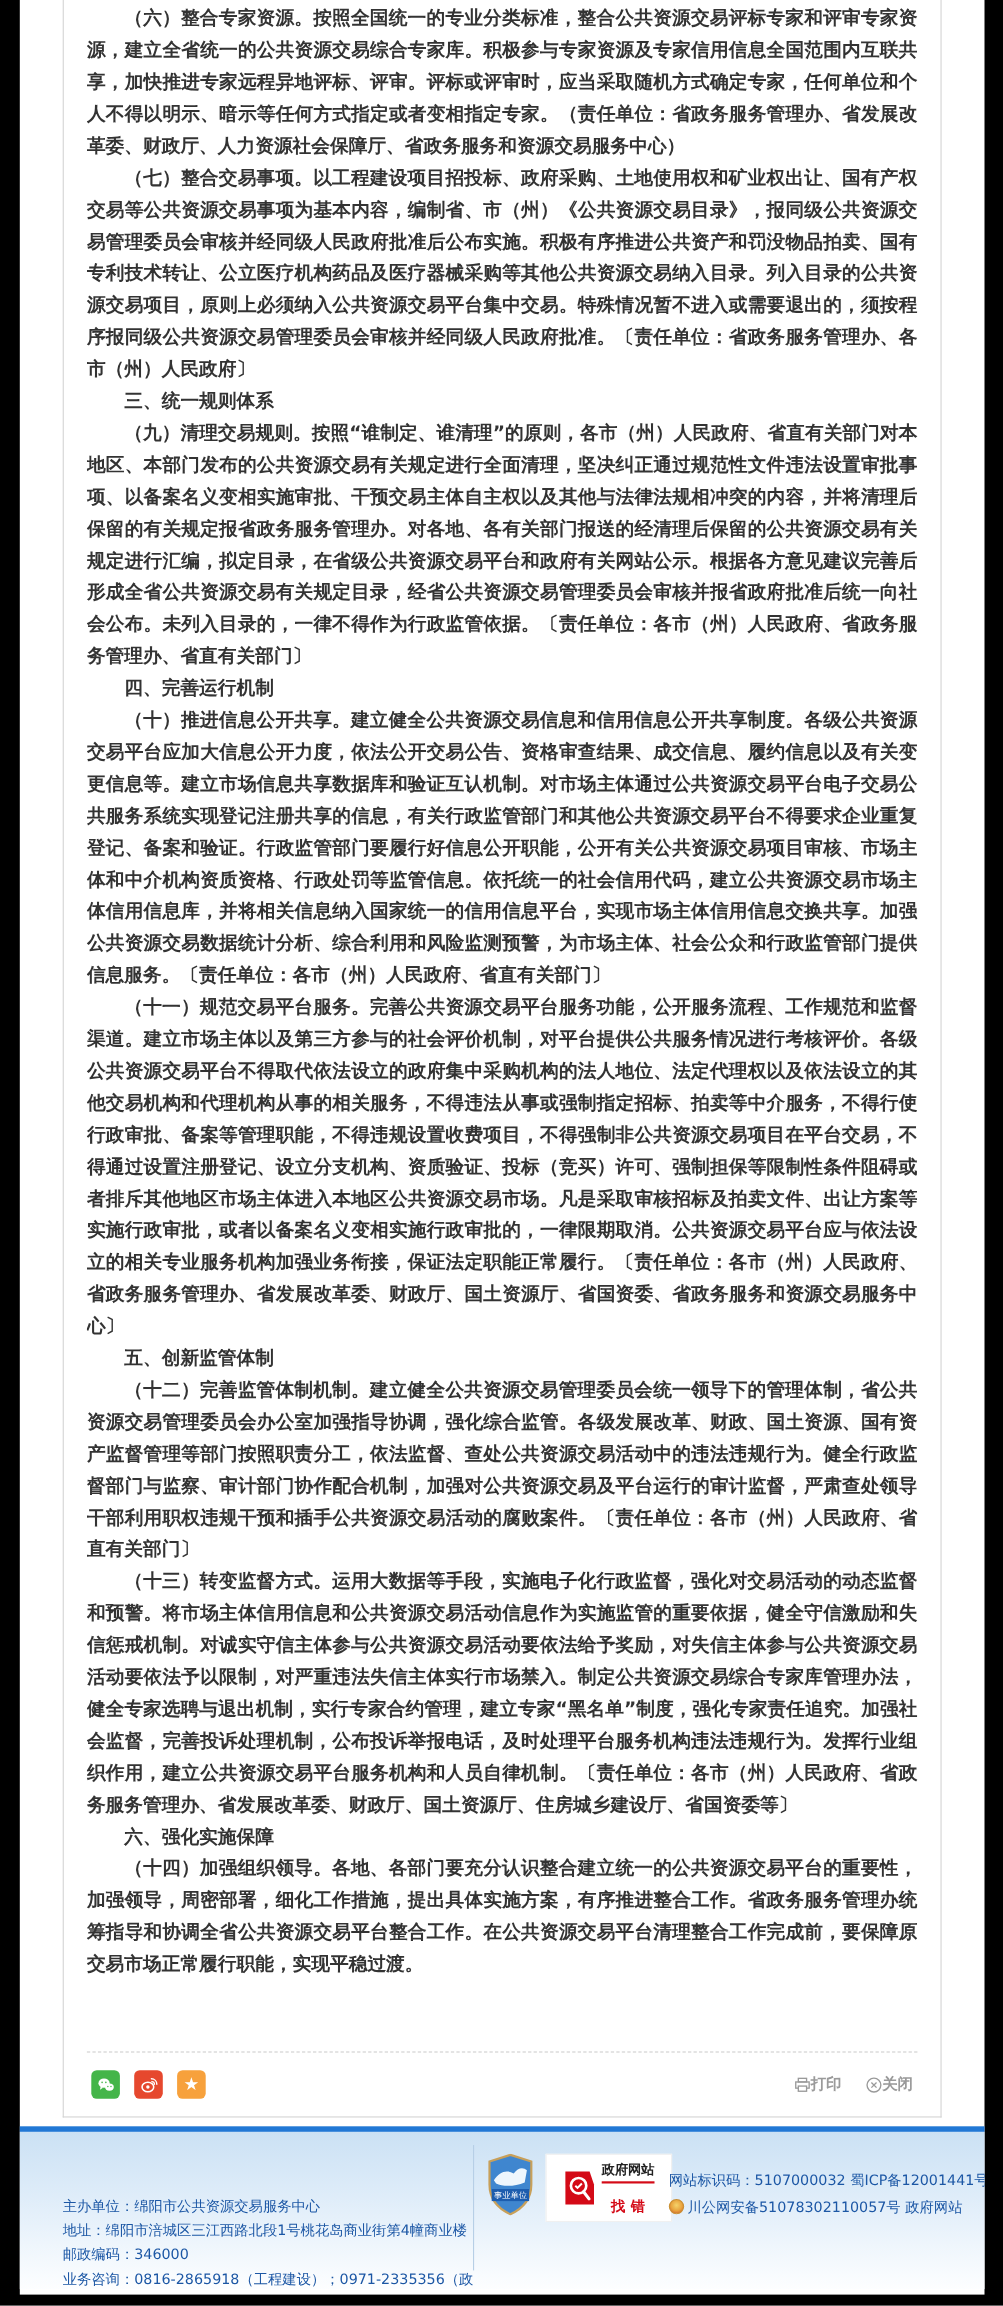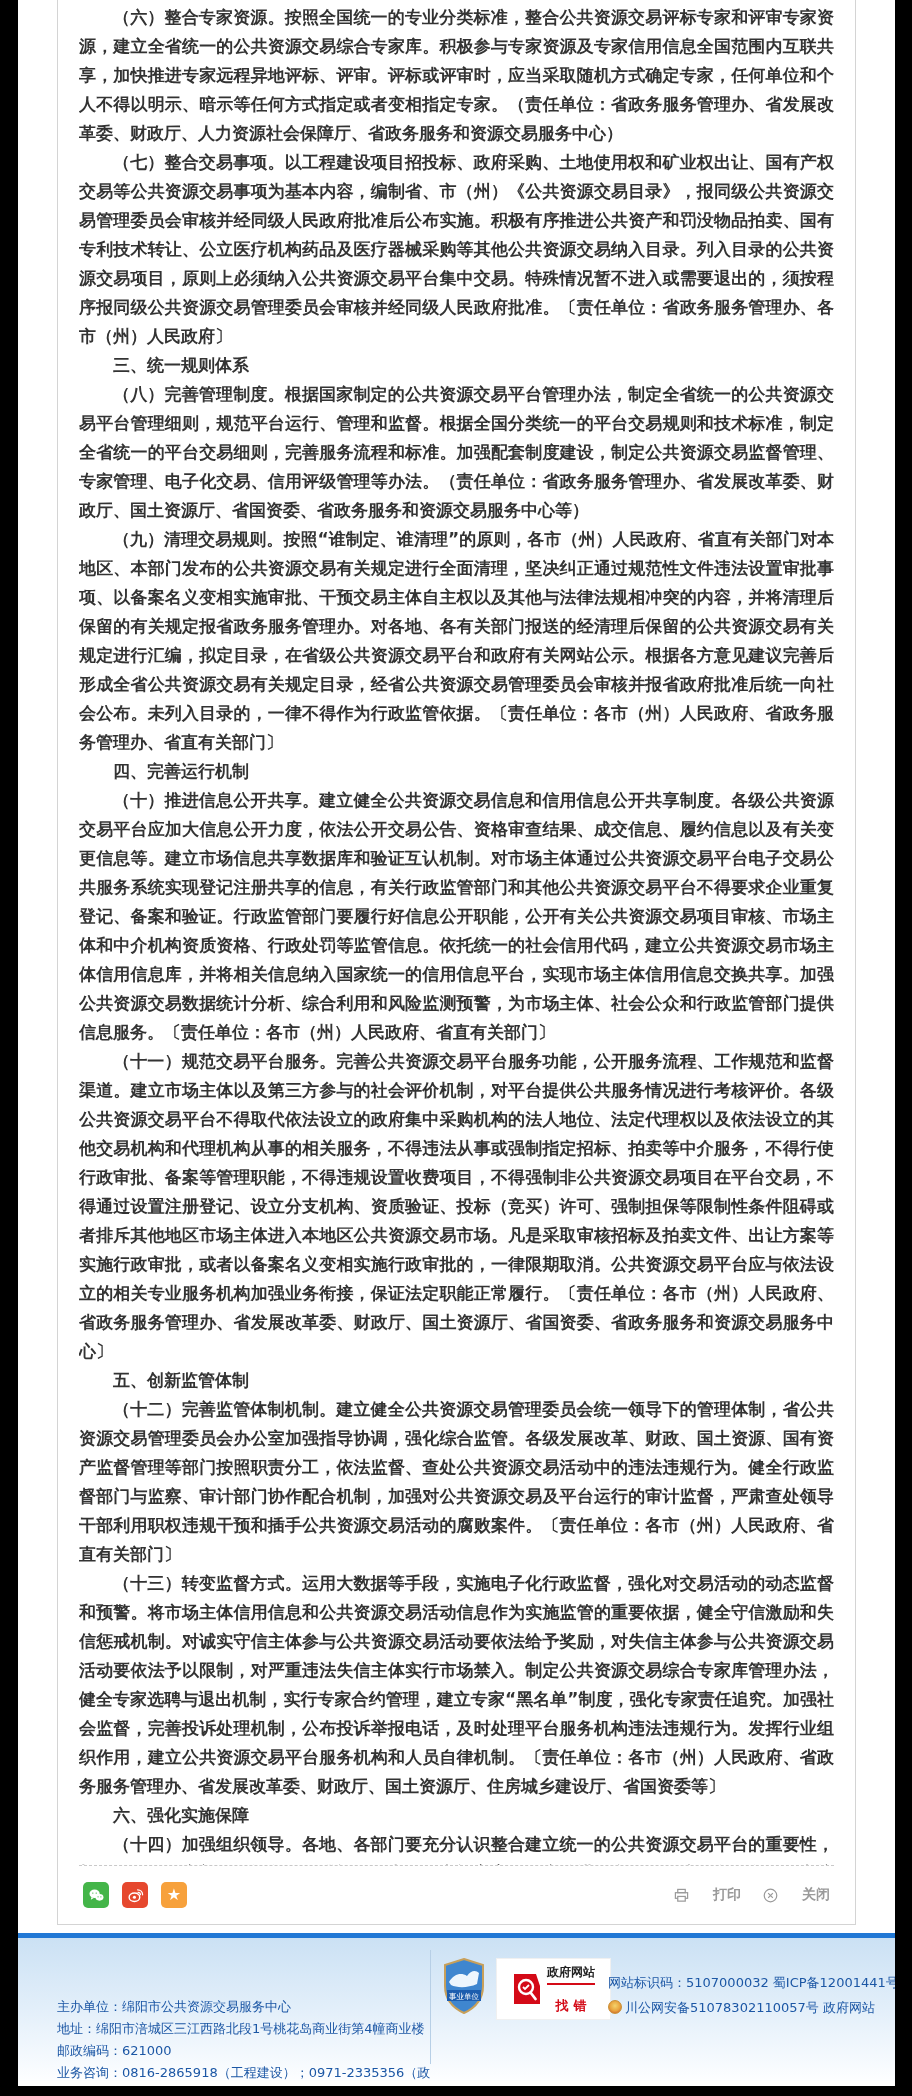--- a/index.html
+++ b/index.html
@@ -24,21 +24,21 @@
   .share-group { display:flex; gap:13px; }
   .share {
     width:26px; height:26px; border-radius:5px; display:flex; align-items:center; justify-content:center;
     cursor:pointer; text-decoration:none;
   }
   .share.wechat { background:#44b549; }
   .share.weibo  { background:#e6482e; }
   .share.fav    { background:#f7a13c; }
   .share .star  { color:#fff; font-size:16px; line-height:1; }
   .pc-group { display:flex; gap:22px; }
-  .action { display:flex; align-items:center; gap:24px; color:#9a9a9a; font-size:14px; cursor:pointer; text-decoration:none; }
+  .action { display:flex; align-items:center; gap:0; color:#9a9a9a; font-size:14px; cursor:pointer; text-decoration:none; }
 
   .site-footer {
     height:148px; border-top:5px solid #2178d5; position:relative;
     background:linear-gradient(180deg,#cbe1f4 0%, #e3effa 50%, #fdfeff 100%);
     overflow:hidden;
   }
   .f-left {
     position:absolute; left:39px; top:18px; width:378px;
     color:#1c57a5; font-size:13px; line-height:22px; word-break:break-all;
   }
@@ -65,21 +65,20 @@
 </head>
 <body>
 
 <div class="page">
 
   <div class="article-box">
     <div class="article-body">
         <p class="para-item">（六）整合专家资源。按照全国统一的专业分类标准，整合公共资源交易评标专家和评审专家资源，建立全省统一的公共资源交易综合专家库。积极参与专家资源及专家信用信息全国范围内互联共享，加快推进专家远程异地评标、评审。评标或评审时，应当采取随机方式确定专家，任何单位和个人不得以明示、暗示等任何方式指定或者变相指定专家。（责任单位：省政务服务管理办、省发展改革委、财政厅、人力资源社会保障厅、省政务服务和资源交易服务中心）</p>
         <p class="para-item">（七）整合交易事项。以工程建设项目招投标、政府采购、土地使用权和矿业权出让、国有产权交易等公共资源交易事项为基本内容，编制省、市（州）《公共资源交易目录》，报同级公共资源交易管理委员会审核并经同级人民政府批准后公布实施。积极有序推进公共资产和罚没物品拍卖、国有专利技术转让、公立医疗机构药品及医疗器械采购等其他公共资源交易纳入目录。列入目录的公共资源交易项目，原则上必须纳入公共资源交易平台集中交易。特殊情况暂不进入或需要退出的，须按程序报同级公共资源交易管理委员会审核并经同级人民政府批准。〔责任单位：省政务服务管理办、各市（州）人民政府〕</p>
         <p class="para-heading">三、统一规则体系</p>
-        <p class="para-item">（八）完善管理制度。根据国家制定的公共资源交易平台管理办法，制定全省统一的公共资源交易平台管理细则，规范平台运行、管理和监督。根据全国分类统一的平台交易规则和技术标准，制定全省统一的平台交易细则，完善服务流程和标准。加强配套制度建设，制定公共资源交易监督管理、专家管理、电子化交易、信用评级管理等办法。（责任单位：省政务服务管理办、省发展改革委、财政厅、国土资源厅、省国资委、省政务服务和资源交易服务中心等）</p>
         <p class="para-item">（九）清理交易规则。按照“谁制定、谁清理”的原则，各市（州）人民政府、省直有关部门对本地区、本部门发布的公共资源交易有关规定进行全面清理，坚决纠正通过规范性文件违法设置审批事项、以备案名义变相实施审批、干预交易主体自主权以及其他与法律法规相冲突的内容，并将清理后保留的有关规定报省政务服务管理办。对各地、各有关部门报送的经清理后保留的公共资源交易有关规定进行汇编，拟定目录，在省级公共资源交易平台和政府有关网站公示。根据各方意见建议完善后形成全省公共资源交易有关规定目录，经省公共资源交易管理委员会审核并报省政府批准后统一向社会公布。未列入目录的，一律不得作为行政监管依据。〔责任单位：各市（州）人民政府、省政务服务管理办、省直有关部门〕</p>
         <p class="para-heading">四、完善运行机制</p>
         <p class="para-item">（十）推进信息公开共享。建立健全公共资源交易信息和信用信息公开共享制度。各级公共资源交易平台应加大信息公开力度，依法公开交易公告、资格审查结果、成交信息、履约信息以及有关变更信息等。建立市场信息共享数据库和验证互认机制。对市场主体通过公共资源交易平台电子交易公共服务系统实现登记注册共享的信息，有关行政监管部门和其他公共资源交易平台不得要求企业重复登记、备案和验证。行政监管部门要履行好信息公开职能，公开有关公共资源交易项目审核、市场主体和中介机构资质资格、行政处罚等监管信息。依托统一的社会信用代码，建立公共资源交易市场主体信用信息库，并将相关信息纳入国家统一的信用信息平台，实现市场主体信用信息交换共享。加强公共资源交易数据统计分析、综合利用和风险监测预警，为市场主体、社会公众和行政监管部门提供信息服务。〔责任单位：各市（州）人民政府、省直有关部门〕</p>
         <p class="para-item">（十一）规范交易平台服务。完善公共资源交易平台服务功能，公开服务流程、工作规范和监督渠道。建立市场主体以及第三方参与的社会评价机制，对平台提供公共服务情况进行考核评价。各级公共资源交易平台不得取代依法设立的政府集中采购机构的法人地位、法定代理权以及依法设立的其他交易机构和代理机构从事的相关服务，不得违法从事或强制指定招标、拍卖等中介服务，不得行使行政审批、备案等管理职能，不得违规设置收费项目，不得强制非公共资源交易项目在平台交易，不得通过设置注册登记、设立分支机构、资质验证、投标（竞买）许可、强制担保等限制性条件阻碍或者排斥其他地区市场主体进入本地区公共资源交易市场。凡是采取审核招标及拍卖文件、出让方案等实施行政审批，或者以备案名义变相实施行政审批的，一律限期取消。公共资源交易平台应与依法设立的相关专业服务机构加强业务衔接，保证法定职能正常履行。〔责任单位：各市（州）人民政府、省政务服务管理办、省发展改革委、财政厅、国土资源厅、省国资委、省政务服务和资源交易服务中心〕</p>
         <p class="para-heading">五、创新监管体制</p>
         <p class="para-item">（十二）完善监管体制机制。建立健全公共资源交易管理委员会统一领导下的管理体制，省公共资源交易管理委员会办公室加强指导协调，强化综合监管。各级发展改革、财政、国土资源、国有资产监督管理等部门按照职责分工，依法监督、查处公共资源交易活动中的违法违规行为。健全行政监督部门与监察、审计部门协作配合机制，加强对公共资源交易及平台运行的审计监督，严肃查处领导干部利用职权违规干预和插手公共资源交易活动的腐败案件。〔责任单位：各市（州）人民政府、省直有关部门〕</p>
         <p class="para-item">（十三）转变监督方式。运用大数据等手段，实施电子化行政监督，强化对交易活动的动态监督和预警。将市场主体信用信息和公共资源交易活动信息作为实施监管的重要依据，健全守信激励和失信惩戒机制。对诚实守信主体参与公共资源交易活动要依法给予奖励，对失信主体参与公共资源交易活动要依法予以限制，对严重违法失信主体实行市场禁入。制定公共资源交易综合专家库管理办法，健全专家选聘与退出机制，实行专家合约管理，建立专家“黑名单”制度，强化专家责任追究。加强社会监督，完善投诉处理机制，公布投诉举报电话，及时处理平台服务机构违法违规行为。发挥行业组织作用，建立公共资源交易平台服务机构和人员自律机制。〔责任单位：各市（州）人民政府、省政务服务管理办、省发展改革委、财政厅、国土资源厅、住房城乡建设厅、省国资委等〕</p>
         <p class="para-heading">六、强化实施保障</p>
         <p class="para-item">（十四）加强组织领导。各地、各部门要充分认识整合建立统一的公共资源交易平台的重要性，加强领导，周密部署，细化工作措施，提出具体实施方案，有序推进整合工作。省政务服务管理办统筹指导和协调全省公共资源交易平台整合工作。在公共资源交易平台清理整合工作完成前，要保障原交易市场正常履行职能，实现平稳过渡。</p>
       </div>
@@ -128,21 +127,21 @@
           <span>关闭</span>
         </a>
       </div>
     </div>
   </div>
 
   <div class="site-footer">
     <div class="f-left">
       <div class="bold">主办单位：绵阳市公共资源交易服务中心</div>
       <div>地址：绵阳市涪城区三江西路北段1号桃花岛商业街第4幢商业楼</div>
-      <div>邮政编码：621000</div>
+      <div>邮政编码：346000</div>
       <div>业务咨询：0816-2865918（工程建设）；0971-2335356（政府采购）；0816-2865208（土地出让）</div>
       <div>技术支持：4009980000/19113766081（工程建设、土地出让）;18215542005/028-85186230转812、813、816（政府采购）</div>
     </div>
 
     <div class="f-divider"></div>
 
     <div class="f-badges">
       <svg class="shield" width="44" height="56" viewBox="0 0 44 56">
         <path d="M22 1 L41 7 V28 C41 42 33 50 22 55 C11 50 3 42 3 28 V7 Z" fill="#3f86cf" stroke="#c8a05a" stroke-width="2"></path>
         <path d="M7 24 C12 16 19 14 25 18 C29 12 34 12 37 15 L35 26 C26 30 15 30 9 27 Z" fill="#eef6fd"></path>

